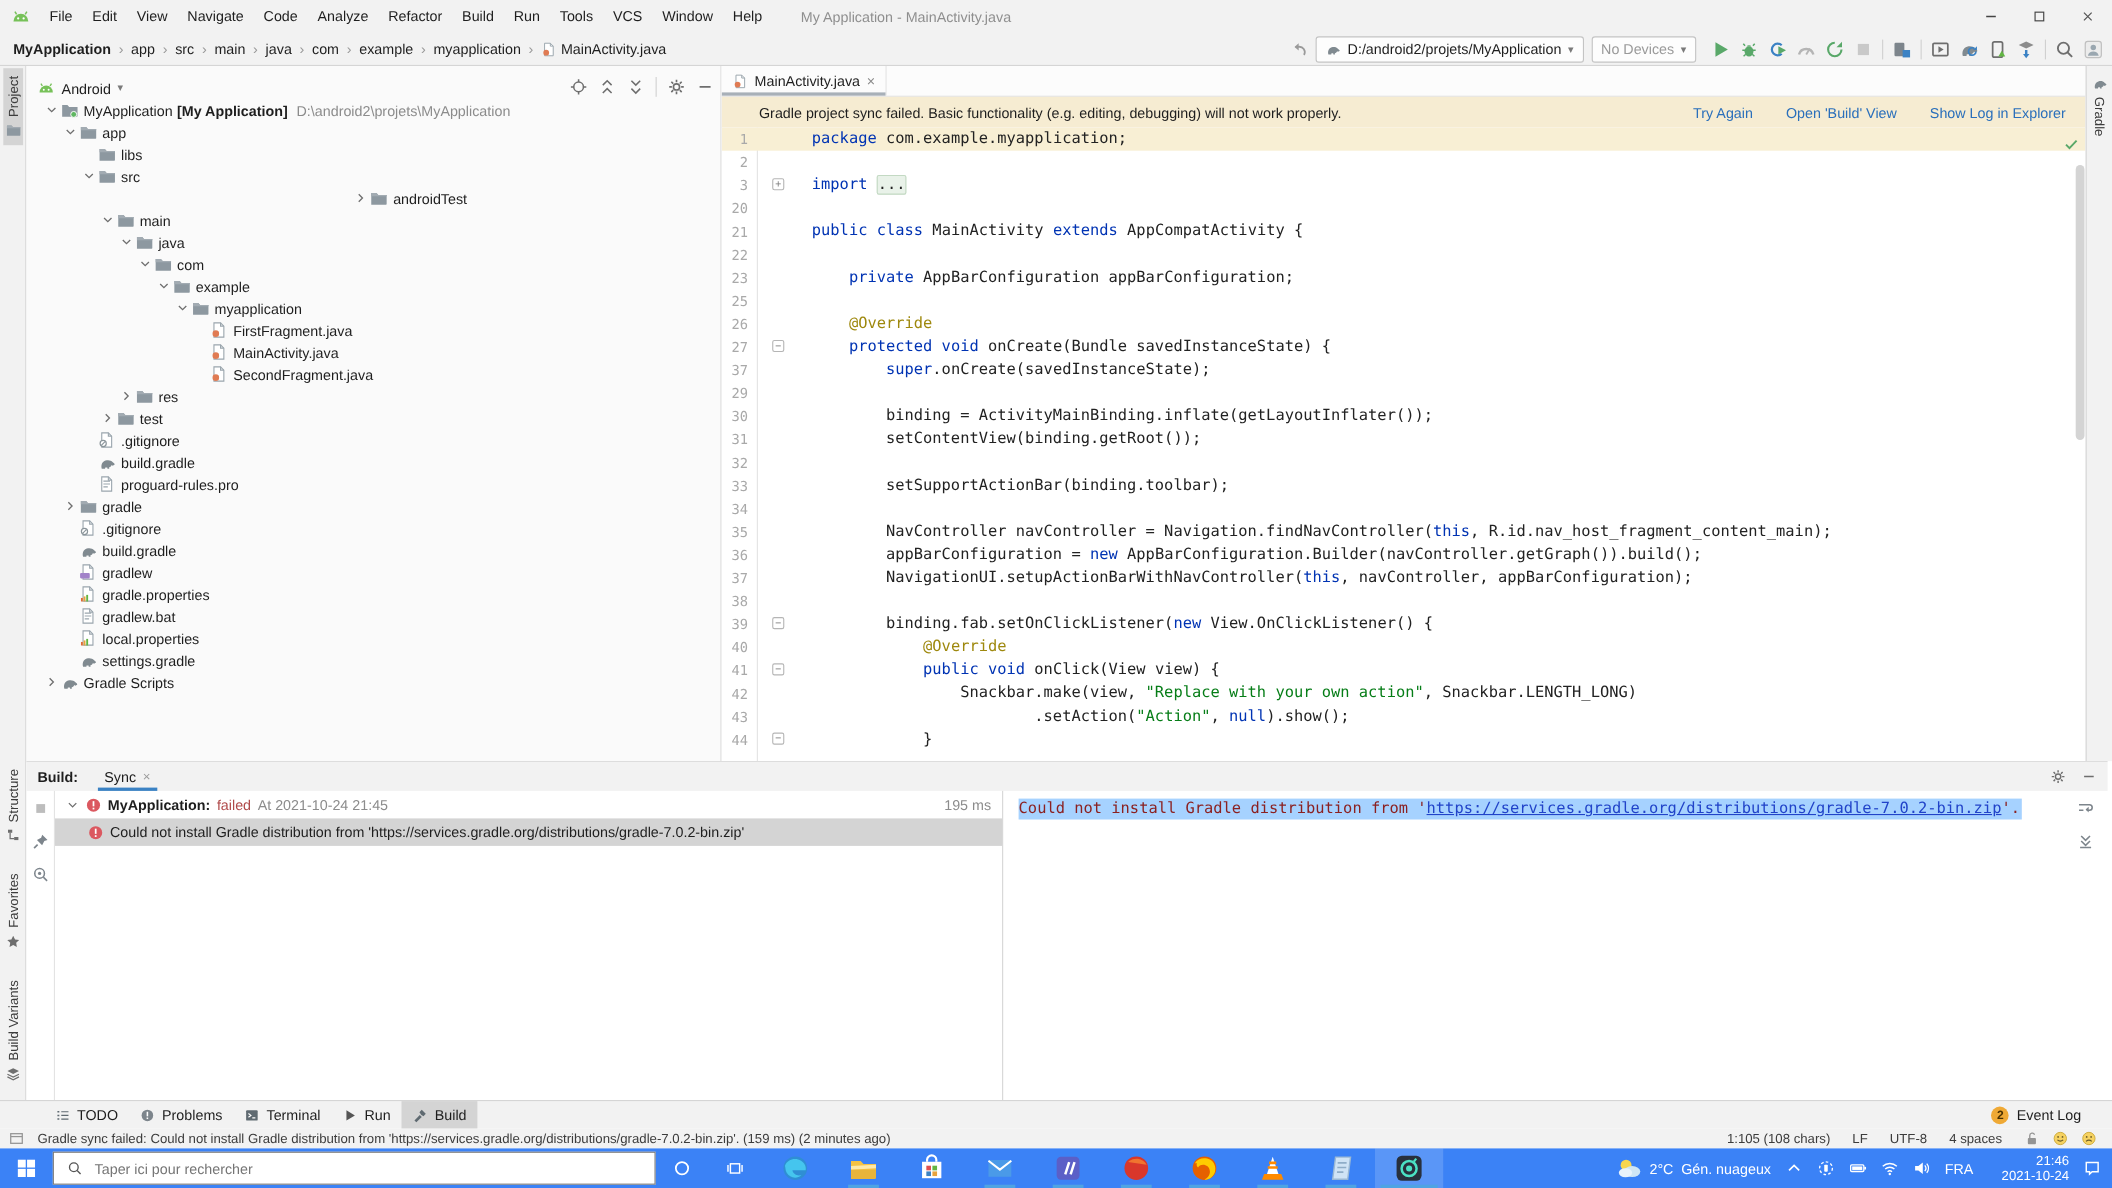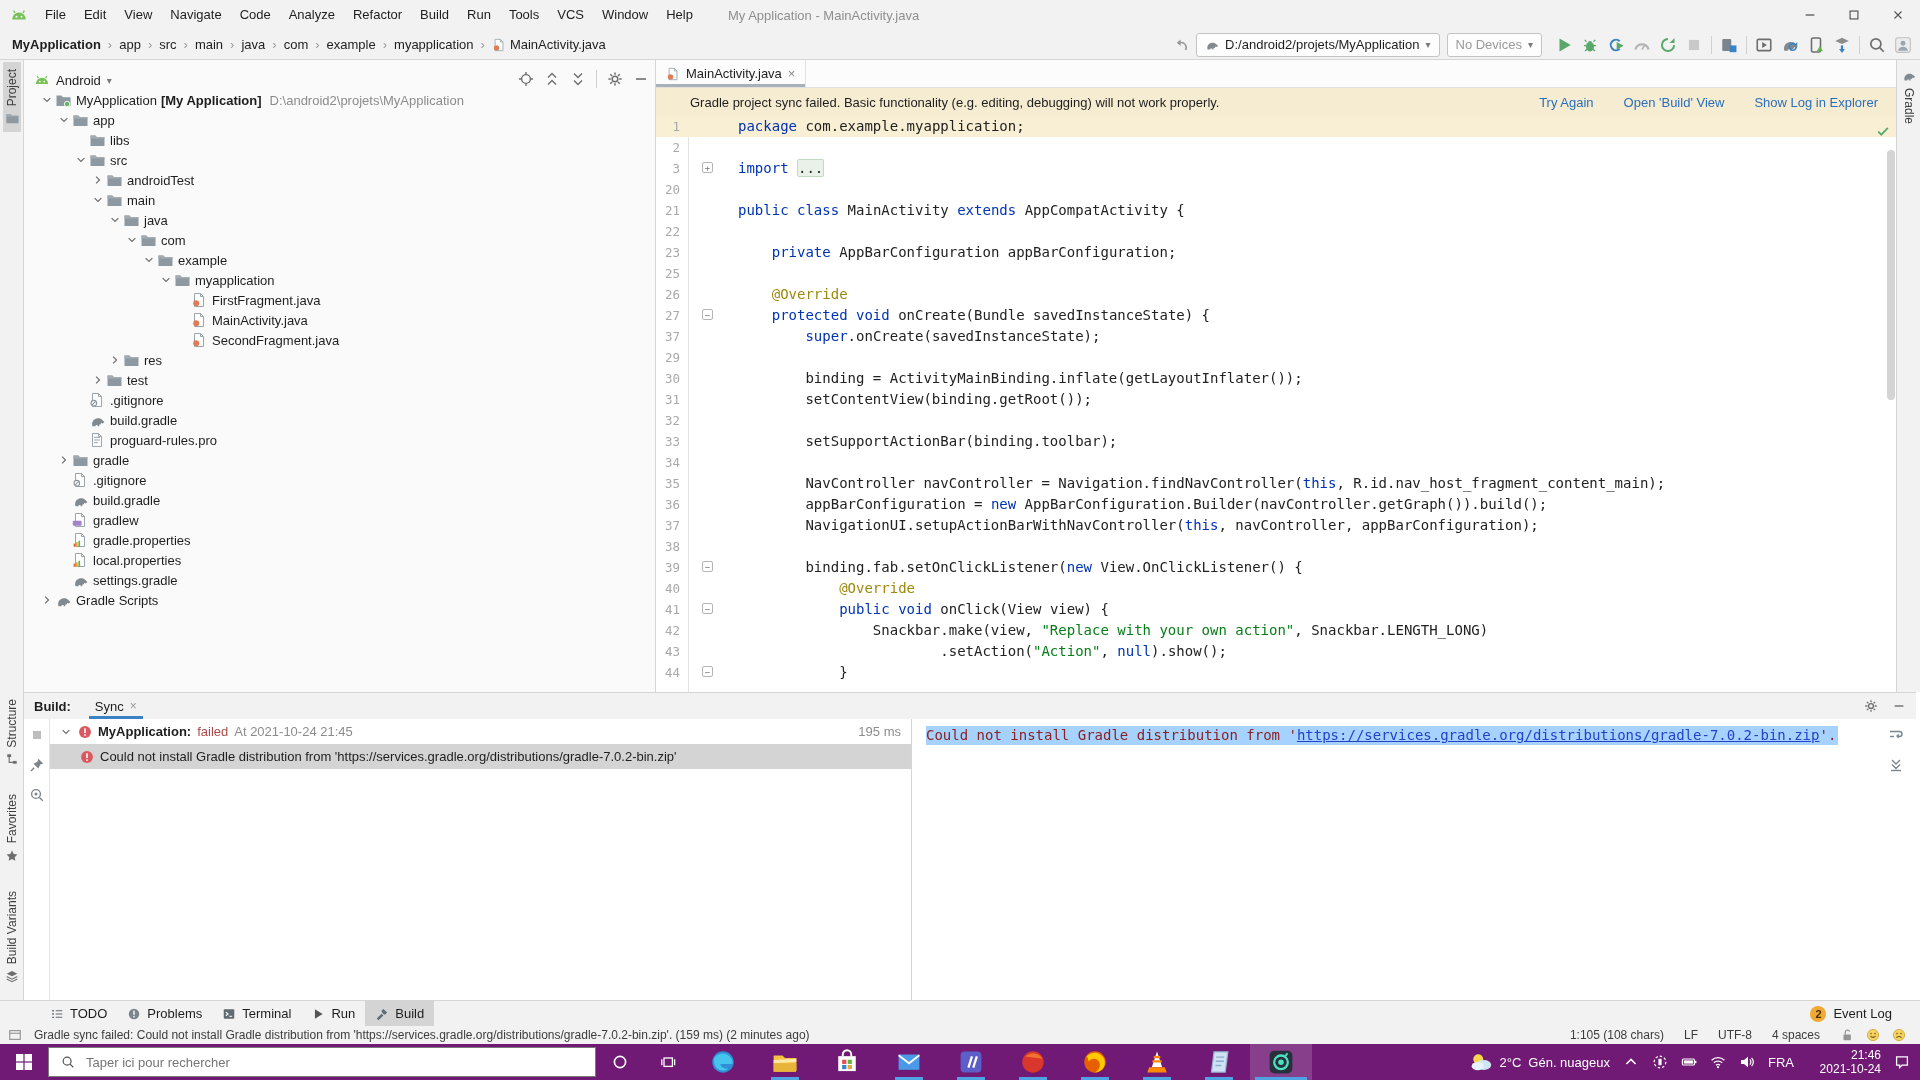--- a/index.html
+++ b/index.html
@@ -120,21 +120,21 @@
 
   
   #statusbar{left:0;top:1026px;width:1920px;height:18px;background:#f2f2f2;display:flex;align-items:center;
              font-size:12px;color:#3c3c3c}
   #status-msg{margin-left:12px}
   #status-right{margin-left:auto;display:flex;align-items:center;gap:20px;padding-right:14px}
   #statusbar .ic{opacity:.9}
   #status-corner{margin-left:8px}
 
   
-  #taskbar{left:0;top:1044px;width:1920px;height:36px;background:#701a75;display:flex;align-items:center;color:#fff}
+  #taskbar{left:0;top:1044px;width:1920px;height:36px;background:#3b82f6;display:flex;align-items:center;color:#fff}
   #start-btn{width:48px;height:36px;display:flex;align-items:center;justify-content:center}
   #search-box{width:548px;height:30px;background:#fff;border:1px solid #7a7a7a;box-sizing:border-box;
               display:flex;align-items:center;gap:9px;padding-left:12px}
   #search-box input{border:none;outline:none;background:transparent;font-family:"Liberation Sans",sans-serif;
                     font-size:13px;color:#444;width:440px}
   .tb-cell{width:48px;height:36px;display:flex;align-items:center;justify-content:center}
   .app-cell{width:62px;height:36px;position:relative;display:flex;align-items:center;justify-content:center}
   .app-cell.running::after{content:"";position:absolute;bottom:0;left:17px;width:28px;height:3px;background:#4fa3e3}
   .app-cell.active{background:rgba(255,255,255,.16)}
   .app-cell.active::after{left:5px;width:52px}
@@ -528,21 +528,21 @@
           </span>
         </span>
         <span class="ic s16">
           <svg xmlns="http://www.w3.org/2000/svg" viewBox="0 0 16 16">
             <path d="M1.5 3.5h4.8l1.6 1.8h7.6v8.2a.6.6 0 0 1-.6.6H1.5z" fill="#8d98a0"></path>
             <path d="M1.5 3.5h4.8l1.6 1.8h7.6v1.1H1.5z" fill="#a2abb2"></path>
           </svg>
         </span>
         <span class="tree-label">src</span>
       </div>
-      <div class="tree-row" style="padding-left: 65px;">
+      <div class="tree-row" style="padding-left: 65px; justify-content: center;">
         <span class="tree-chev">
           <span class="ic s12">
             <svg xmlns="http://www.w3.org/2000/svg" viewBox="0 0 16 16">
               <path d="M5.5 3.5L10 8l-4.5 4.5" fill="none" stroke="#6e6e6e" stroke-width="1.6"></path>
             </svg>
           </span>
         </span>
         <span class="ic s16">
           <svg xmlns="http://www.w3.org/2000/svg" viewBox="0 0 16 16">
             <path d="M1.5 3.5h4.8l1.6 1.8h7.6v8.2a.6.6 0 0 1-.6.6H1.5z" fill="#8d98a0"></path>
@@ -785,20 +785,31 @@
         <span class="ic s16">
           <svg xmlns="http://www.w3.org/2000/svg" viewBox="0 0 16 16">
             <path d="M3.5 1.5h6l3 3v10h-9z" fill="#fff" stroke="#9aa5ad" stroke-width="1"></path>
             <path d="M9.5 1.5v3h3" fill="none" stroke="#9aa5ad"></path>
             <rect x="1.6" y="11.6" width="1.7" height="3.2" fill="#e06c35"></rect>
             <rect x="4" y="10.2" width="1.7" height="4.6" fill="#e8a33d"></rect>
             <rect x="6.4" y="8.8" width="1.7" height="6" fill="#62b543"></rect>
           </svg>
         </span>
         <span class="tree-label">gradle.properties</span>
+      </div>
+      <div class="tree-row" style="padding-left: 31px;">
+        <span class="tree-chev"></span>
+        <span class="ic s16">
+          <svg xmlns="http://www.w3.org/2000/svg" viewBox="0 0 16 16">
+            <path d="M3.5 1.5h6l3 3v10h-9z" fill="#fff" stroke="#9aa5ad" stroke-width="1"></path>
+            <path d="M9.5 1.5v3h3" fill="none" stroke="#9aa5ad"></path>
+            <path d="M5 5.4h6M5 8h6M5 10.6h4" stroke="#9aa5ad" stroke-width="1"></path>
+          </svg>
+        </span>
+        <span class="tree-label">gradlew.bat</span>
       </div>
       <div class="tree-row" style="padding-left: 31px;">
         <span class="tree-chev"></span>
         <span class="ic s16">
           <svg xmlns="http://www.w3.org/2000/svg" viewBox="0 0 16 16">
             <path d="M3.5 1.5h6l3 3v10h-9z" fill="#fff" stroke="#9aa5ad" stroke-width="1"></path>
             <path d="M9.5 1.5v3h3" fill="none" stroke="#9aa5ad"></path>
             <rect x="1.6" y="11.6" width="1.7" height="3.2" fill="#e06c35"></rect>
             <rect x="4" y="10.2" width="1.7" height="4.6" fill="#e8a33d"></rect>
             <rect x="6.4" y="8.8" width="1.7" height="6" fill="#62b543"></rect>

